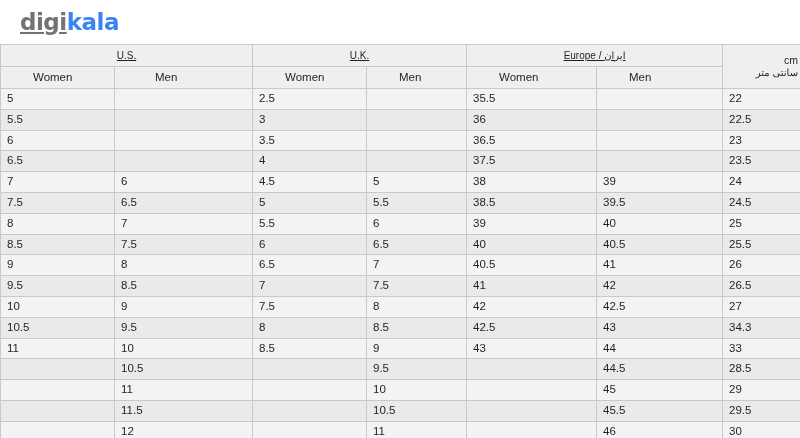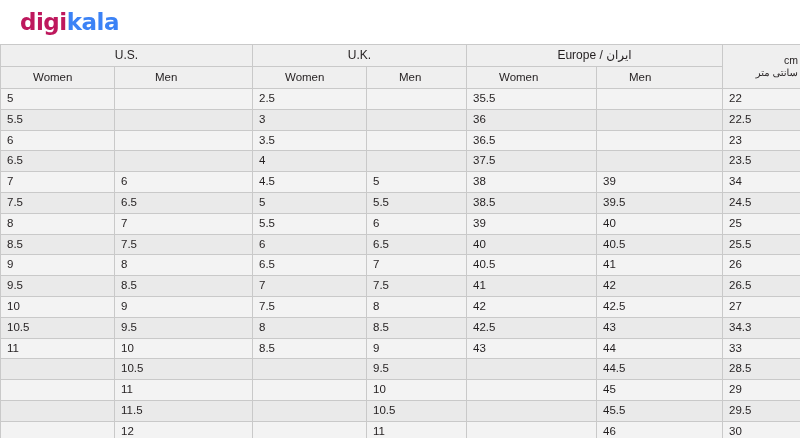--- a/index.html
+++ b/index.html
@@ -27,21 +27,21 @@
     padding-left: 20px;
     box-sizing: border-box;
   }
   .logo {
     font-family: "DejaVu Sans", sans-serif;
     font-size: 23px;
     font-weight: bold;
     letter-spacing: -0.5px;
     white-space: nowrap;
   }
-  .logo .dig { color: #be185d; }
+  .logo .dig { color: #737373; text-decoration: underline; }
   .logo .kala { color: #3b82f6; }
 
   
   table.size-table {
     border-collapse: collapse;
     width: 800px;
     table-layout: fixed;
     font-size: 11.5px;
     color: #231f20;
   }
@@ -60,21 +60,22 @@
     vertical-align: middle;
     font-weight: normal;
     line-height: 1.2;
     height: 18px;
     box-sizing: border-box;
   }
   thead th.group {
     text-align: center;
     background: #efefef;
     height: 22px;
-    font-size: 12px;
+    font-size: 10px;
+    text-decoration: underline;
   }
   thead th.sub {
     text-align: left;
     background: #efefef;
     height: 22px;
     padding-left: 32px;
     font-size: 11.5px;
   }
   thead th.sub.indent-more { padding-left: 40px; }
   thead th.cm-head {
@@ -169,21 +170,21 @@
           <td></td>
           <td class="cm">23.5</td>
         </tr>
         <tr class="odd">
           <td>7</td>
           <td>6</td>
           <td>4.5</td>
           <td>5</td>
           <td>38</td>
           <td>39</td>
-          <td class="cm">34</td>
+          <td class="cm">24</td>
         </tr>
         <tr class="even">
           <td>7.5</td>
           <td>6.5</td>
           <td>5</td>
           <td>5.5</td>
           <td>38.5</td>
           <td>39.5</td>
           <td class="cm">24.5</td>
         </tr>

